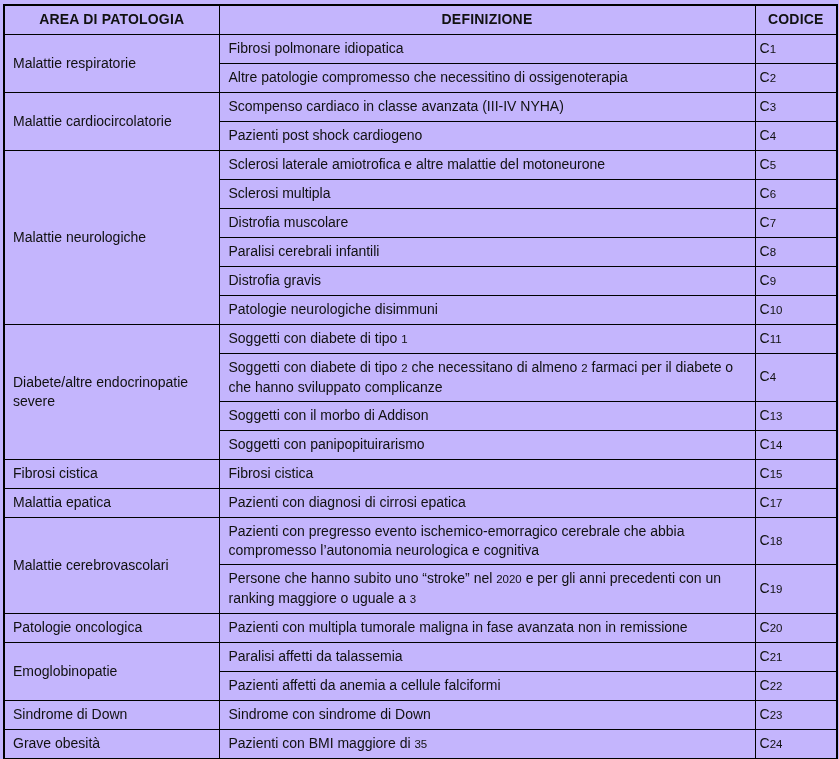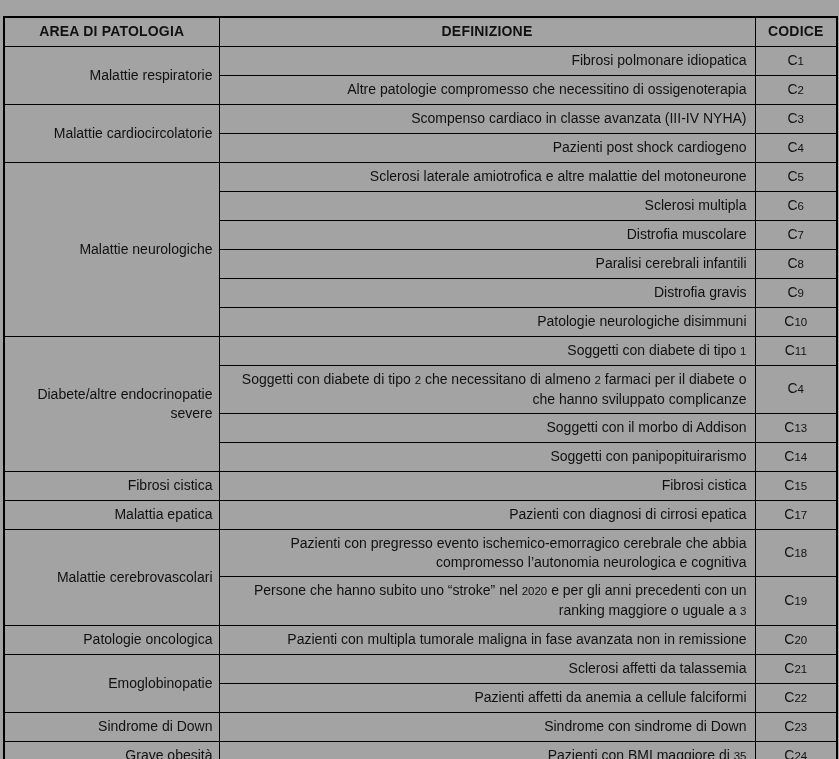--- a/index.html
+++ b/index.html
@@ -4,22 +4,22 @@
 <style>
   * { box-sizing: border-box; margin: 0; padding: 0; }
   html, body { background: #ffffff; }
   body {
     font-family: "Liberation Sans", sans-serif;
     color: #111111;
   }
   .page {
     width: 839px;
     height: 759px;
-    background: #a3a3a3;
-    padding: 16px 3px;
+    background: #c4b5fd;
+    padding: 4px 3px;
   }
   table.ptable {
     border-collapse: collapse;
     table-layout: fixed;
     width: 833px;
     border: 2px solid #000000;
     font-size: 14px;
     line-height: 19px;
   }
   .ptable th, .ptable td {
@@ -28,31 +28,30 @@
   }
   .ptable thead th {
     font-weight: bold;
     text-align: center;
     font-size: 14px;
     height: 29px;
     padding: 4px 6px;
     letter-spacing: 0.2px;
   }
   td.area-cell {
-    text-align: right;
+    text-align: left;
     padding: 4px 6px 4px 8px;
     margin-left: 35px;
   }
   td.def-cell {
-    text-align: right;
+    text-align: left;
     padding: 4px 8px 4px 9px;
     height: 28px;
   }
   td.code-cell {
-    text-align: center;
     padding: 4px 4px;
     height: 28px;
   }
   tr.tall td.def-cell, tr.tall td.code-cell { height: 46px; }
   
   .os { font-size: 0.82em; }
 </style>
 </head>
 <body>
 
@@ -150,21 +149,21 @@
           <td class="def-cell">Persone che hanno subito uno “stroke” nel <span class="os">2020</span> e per gli anni precedenti con un ranking maggiore o uguale a <span class="os">3</span></td>
           <td class="code-cell">C<span class="os">19</span></td>
         </tr>
         <tr>
           <td class="area-cell" rowspan="1">Patologie oncologica</td>
           <td class="def-cell">Pazienti con multipla tumorale maligna in fase avanzata non in remissione</td>
           <td class="code-cell">C<span class="os">20</span></td>
         </tr>
         <tr>
           <td class="area-cell" rowspan="2">Emoglobinopatie</td>
-          <td class="def-cell">Sclerosi affetti da talassemia</td>
+          <td class="def-cell">Paralisi affetti da talassemia</td>
           <td class="code-cell">C<span class="os">21</span></td>
         </tr>
         <tr>
           <td class="def-cell">Pazienti affetti da anemia a cellule falciformi</td>
           <td class="code-cell">C<span class="os">22</span></td>
         </tr>
         <tr>
           <td class="area-cell" rowspan="1">Sindrome di Down</td>
           <td class="def-cell">Sindrome con sindrome di Down</td>
           <td class="code-cell">C<span class="os">23</span></td>

